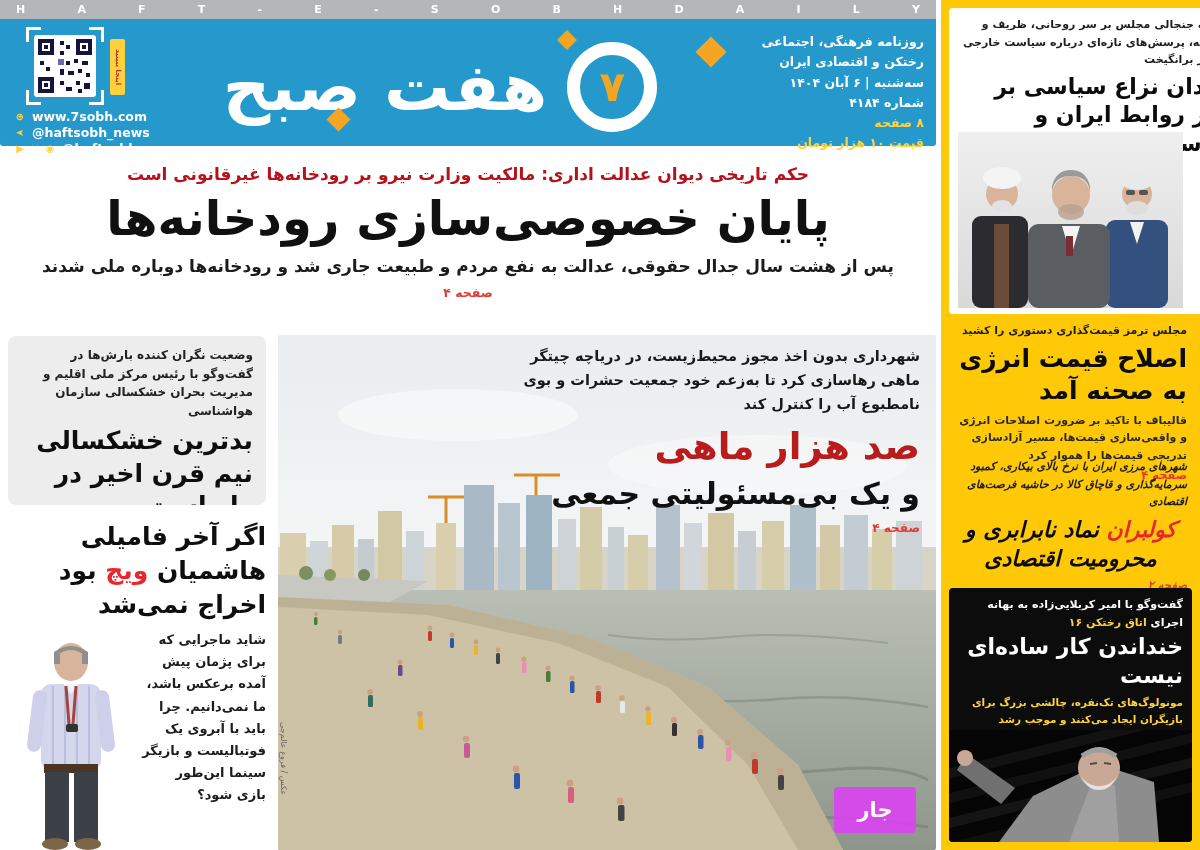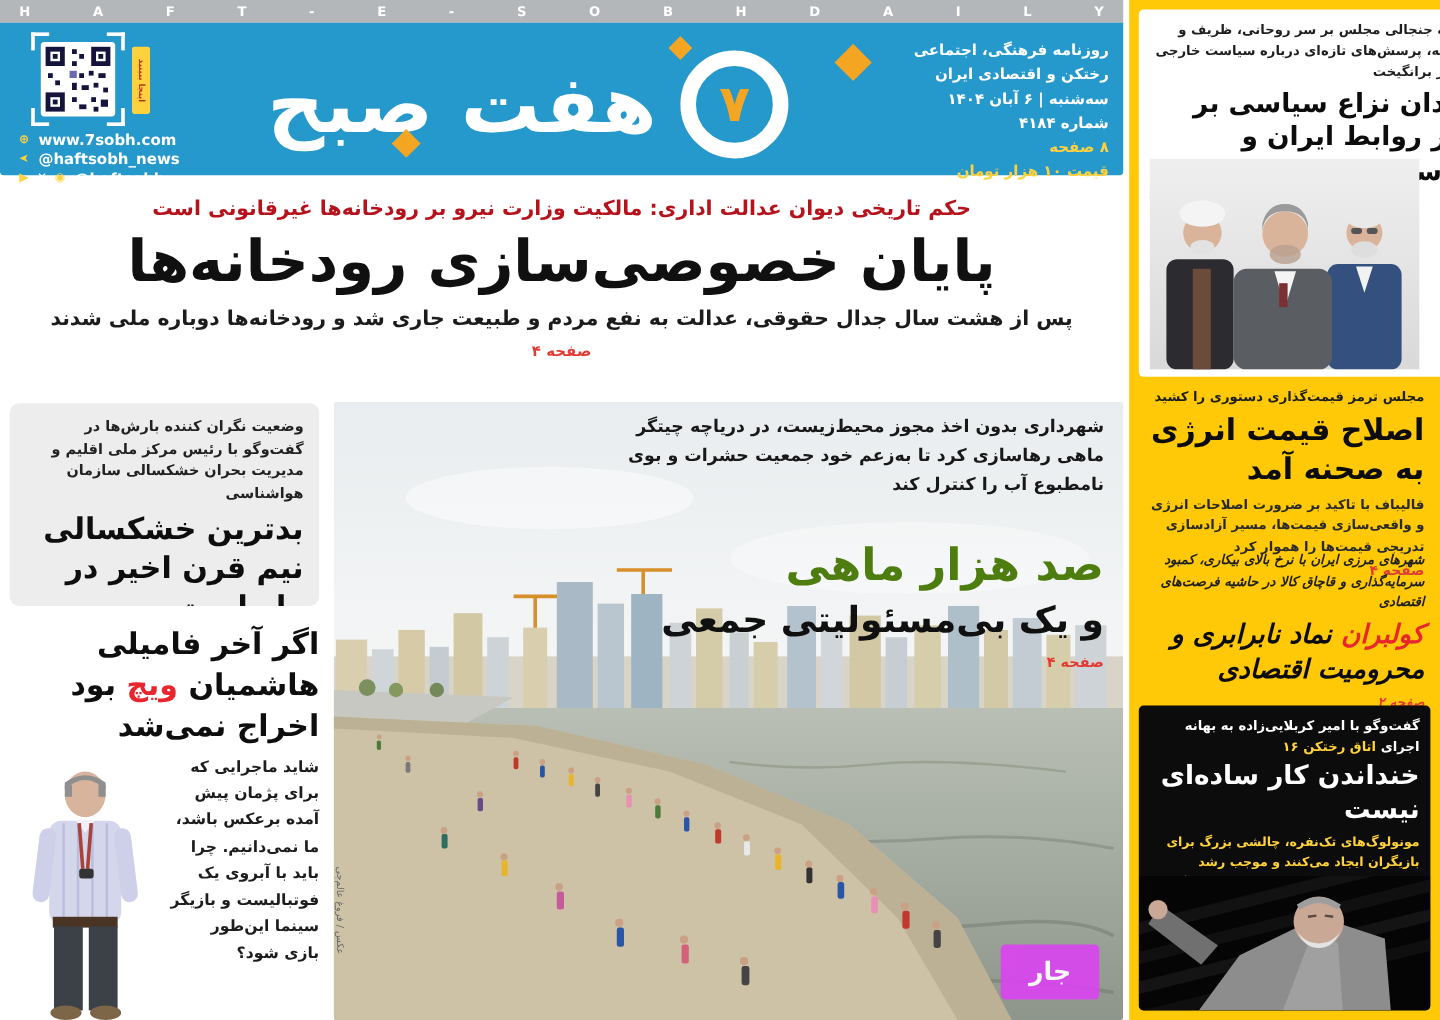--- a/index.html
+++ b/index.html
@@ -62,21 +62,21 @@
   .art-mayeli h2 .hl { color:#e8262d; }
   .mayeli-photo { position:absolute; left:0; bottom:0; width:126px; height:210px; }
   .mayeli-body { margin:8px 134px 0 0; margin-left:134px; margin-right:0; font-size:13px; font-weight:bold;
     color:#1d1d1d; line-height:1.7; }
 
   
   .photo-main { position:absolute; left:278px; top:335px; width:658px; height:515px; overflow:hidden; border-radius:2px; }
   .photo-main svg.bg { position:absolute; left:0; top:0; }
   .fish-overlay { position:absolute; top:10px; right:16px; width:430px; direction:rtl; text-align:right; }
   .fish-kicker { font-size:14.5px; font-weight:bold; color:#181818; line-height:1.65; }
-  .fish-red { color:#4d7c0f; font-size:37px; font-weight:900; margin-top:32px;text-align:right; }
+  .fish-red { color:#b91c1c; font-size:37px; font-weight:900; margin-top:8px;text-align:right; }
   .fish-black { color:#101010; font-size:30px; font-weight:900; margin-top:8px; }
   .fish-page { font-size:12px; font-weight:800; color:#e23b33; margin-top:10px; }
   .photo-credit { position:absolute; left:1px; bottom:55px; writing-mode:vertical-rl; font-size:8px; color:#666; }
   .watermark { position:absolute; left:556px; top:452px; width:82px; height:46px; background:#d946ef; opacity:.93;
     border-radius:4px; display:flex; align-items:center; justify-content:center; color:#fff; font-size:21px;
     font-weight:900; }
 
   
   .right-col { position:absolute; left:941px; top:0; width:259px; height:850px; background:#ffc907; }
   .politics { position:absolute; left:8px; top:8px; width:288px; height:306px; background:#fff; border-radius:4px;
@@ -84,21 +84,21 @@
   .r-kicker { font-size:11px; font-weight:bold; color:#1e1e1e; line-height:1.6; }
   .politics h2 { font-size:22px; font-weight:900; color:#0c0c0c; line-height:1.3; margin-top:4px; }
   .politics .sm-page { text-align:left; margin-top:2px; }
   .politics-photo { position:absolute; left:9px; bottom:6px; width:225px; height:176px; }
 
   .energy { position:absolute; left:0; top:322px; width:259px; padding:0 13px; direction:rtl; text-align:right; }
   .energy h2 { font-size:25px; font-weight:900; color:#0c0c0c; line-height:1.3; margin:3px 0 4px; }
   .energy .r-sub { font-size:11px; font-weight:bold; color:#2a2a2a; line-height:1.6; }
 
   .kulbaran { position:absolute; left:0; top:458px; width:259px; padding:0 13px; direction:rtl; text-align:right;font-style:italic; }
-  .kulbaran h2 { font-size:22px; font-weight:900; color:#0c0c0c; line-height:1.35; margin:4px 0 2px; }
+  .kulbaran h2 { font-size:22px; font-weight:900; color:#0c0c0c; line-height:1.35; margin:4px 0 2px;text-align:center; }
   .kulbaran h2 .hl { color:#e8262d; }
 
   .comedy { position:absolute; left:8px; top:588px; width:243px; height:254px; background:#0c0c0c; border-radius:4px;
     padding:8px 9px; direction:rtl; text-align:right; overflow:hidden; }
   .comedy .r-kicker { color:#fff; }
   .comedy .r-kicker .hl { color:#ffd23d; }
   .comedy h2 { font-size:22px; font-weight:700; color:#fff; line-height:1.3; margin-top:2px; }
   .comedy .r-sub { font-size:10.5px; font-weight:bold; color:#ffd23d; line-height:1.6; margin-top:4px; }
   .comedy .c-page { font-size:11px; font-weight:800; color:#fff; margin-top:3px; }
   .comedy-photo { position:absolute; left:0; bottom:0; width:243px; height:112px; }

